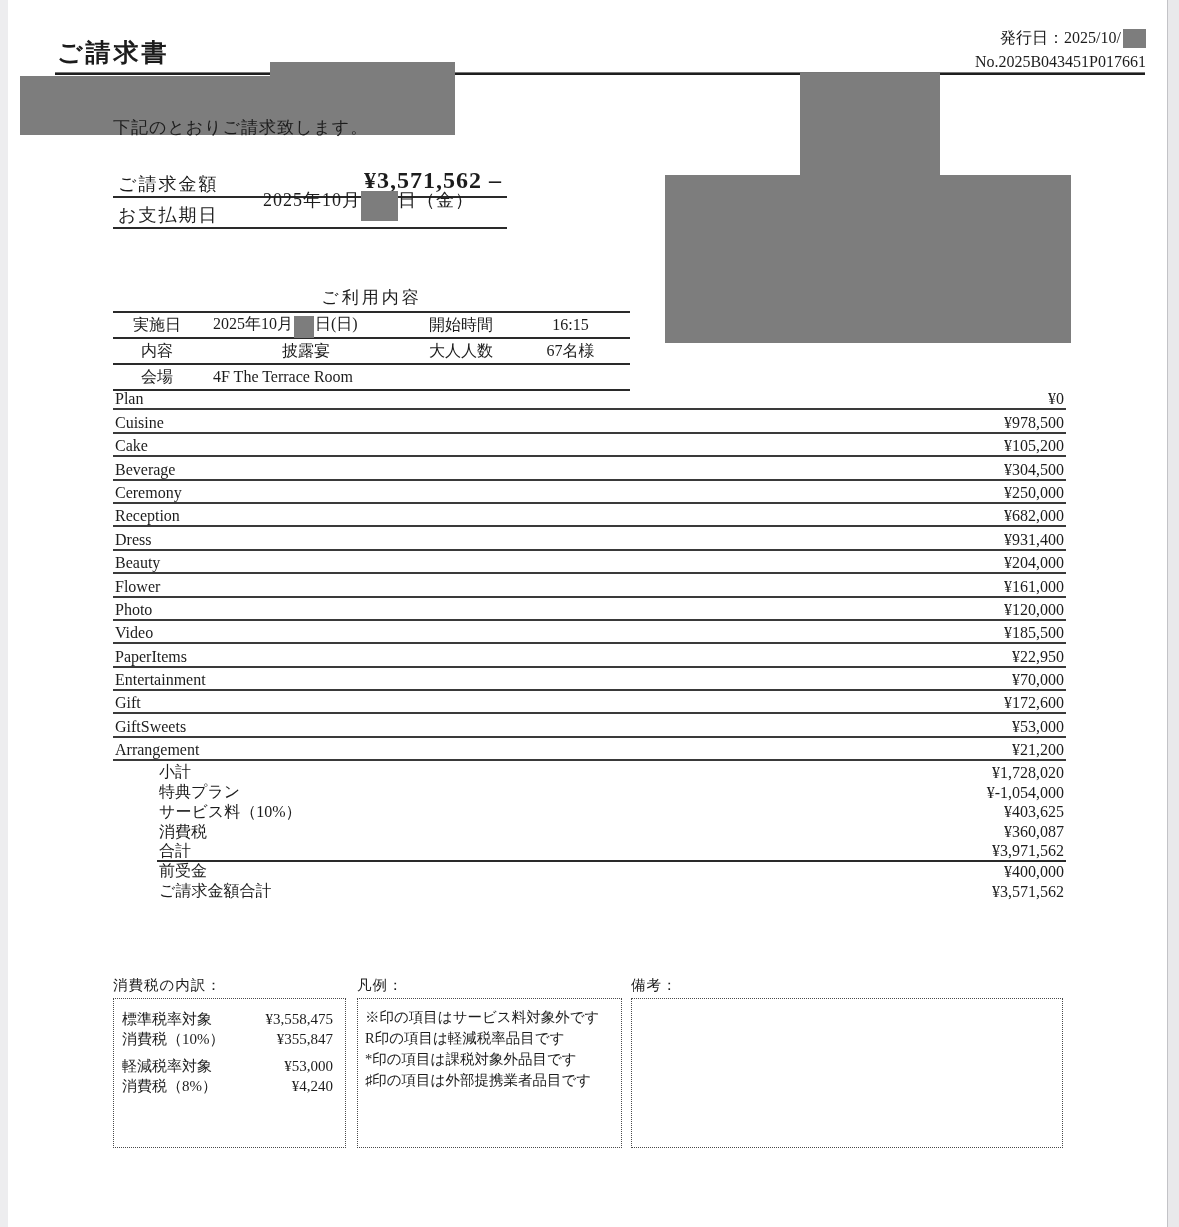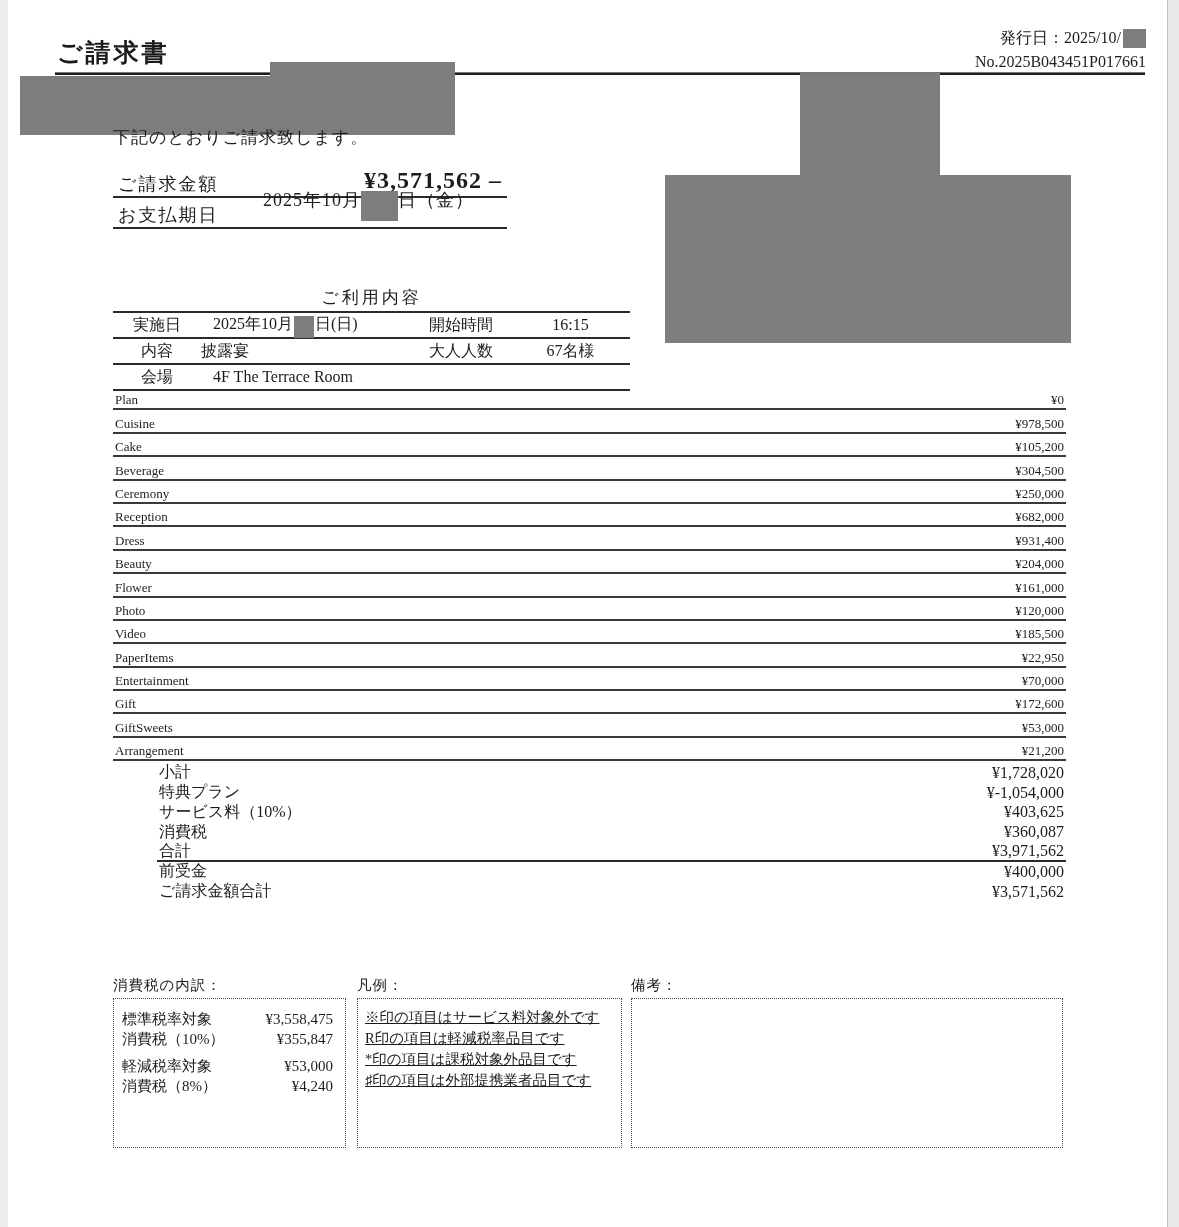--- a/index.html
+++ b/index.html
@@ -16,57 +16,57 @@
   .edge-right { left:1167px; top:0; width:12px; height:1227px; background:#e9e9eb; border-left:1px solid #c3c3c7; }
 
   .redaction { background:#7d7d7d; }
 
   .hdr-right { top:26px; left:870px; width:276px; text-align:right; font-size:16px; line-height:24px; }
   .hdr-date-row { display:flex; justify-content:flex-end; align-items:center; gap:2px; }
   .hdr-date-box { display:inline-block; width:23px; height:19px; background:#7d7d7d; }
   .doc-title { left:57px; top:36px; font-size:25px; font-weight:bold; letter-spacing:3px; }
   .hdr-rule { left:55px; top:72px; width:1090px; height:3px; background:#1e1e1e; border-top:1px solid #777; }
 
-  .intro { left:113px; top:126px; font-size:17px; letter-spacing:1px; }
+  .intro { left:113px; top:116px; font-size:17px; letter-spacing:1px; }
 
   .bill-row { left:113px; width:394px; border-bottom:2px solid #2a2a2a; }
   .bill-row1 { top:164px; height:34px; }
   .bill-row2 { top:198px; height:31px; }
   .bill-label { position:absolute; left:5px; bottom:0; font-size:18px; letter-spacing:2px; }
   .bill-amount { position:absolute; left:170px; width:300px; bottom:2px; text-align:center; font-size:24px; font-weight:bold; letter-spacing:1px; }
   .bill-due { position:absolute; left:150px; bottom:14px; font-size:18px; letter-spacing:1px; white-space:nowrap; }
   .inline-box { display:inline-block; background:#7d7d7d; vertical-align:middle; }
   .due-box { width:37px; height:30px; margin-bottom:-8px; }
 
   .usage { left:113px; top:242px; width:517px; font-size:16px;margin-top:44px; }
   .usage-title { text-align:center; letter-spacing:3px; font-size:17px; padding-bottom:2px; border-bottom:2px solid #2a2a2a; }
   .u-row { display:flex; align-items:center; height:26px; border-bottom:2px solid #2a2a2a; }
   .u-c1 { width:88px; text-align:center; }
   .u-c2 { width:210px; padding-left:12px; white-space:nowrap; }
-  .u-c2.center { text-align:left; padding-left:0;font-family:Liberation Serif, serif; }
+  .u-c2.center { text-align:center; padding-left:0;font-family:Liberation Serif, serif; }
   .u-c3 { width:100px; text-align:center; }
   .u-c4 { flex:1; text-align:center; }
   .day-box { width:20px; height:22px; margin:0 1px -2px 1px; }
 
-  .items { left:113px; top:387px; width:953px; font-size:13px; }
+  .items { left:113px; top:387px; width:953px; font-size:16px; }
   .item-row { display:flex; justify-content:space-between; align-items:flex-end; height:23.4px; border-bottom:2px solid #3a3a3a; padding:0 2px; }
   .totals { left:113px; top:763px; width:953px; font-size:16px; }
   .total-row { display:flex; justify-content:space-between; align-items:center; height:19.8px; padding:0 2px;margin-left:44px; }
   .total-row.rule-after { border-bottom:2px solid #2a2a2a; }
 
   .bottom-block { top:976px; }
   .bb-label { font-size:14.5px; margin-bottom:3px; letter-spacing:1px; }
   .dotted-box { border:1.5px dotted #4a4a4a; height:150px; }
   .tax-block { left:113px; width:233px; }
   .tax-box { padding:10px 12px 0 8px; }
   .tax-row { display:flex; justify-content:space-between; font-size:15px; line-height:20px; }
   .tax-row.gap { margin-top:7px; }
   .legend-block { left:357px; width:265px; }
   .legend-box { padding:8px 4px 0 7px; }
-  .legend-line { font-size:14.5px; line-height:21px; white-space:nowrap;text-decoration:underline; }
+  .legend-line { font-size:14.5px; line-height:21px; white-space:nowrap; }
   .remarks-block { left:631px; width:432px; }
 </style>
 </head>
 <body>
 
 <div class="abs edge-left"></div>
 <div class="abs edge-right"></div>
 
 <div class="abs hdr-right">
   <div class="hdr-date-row">

